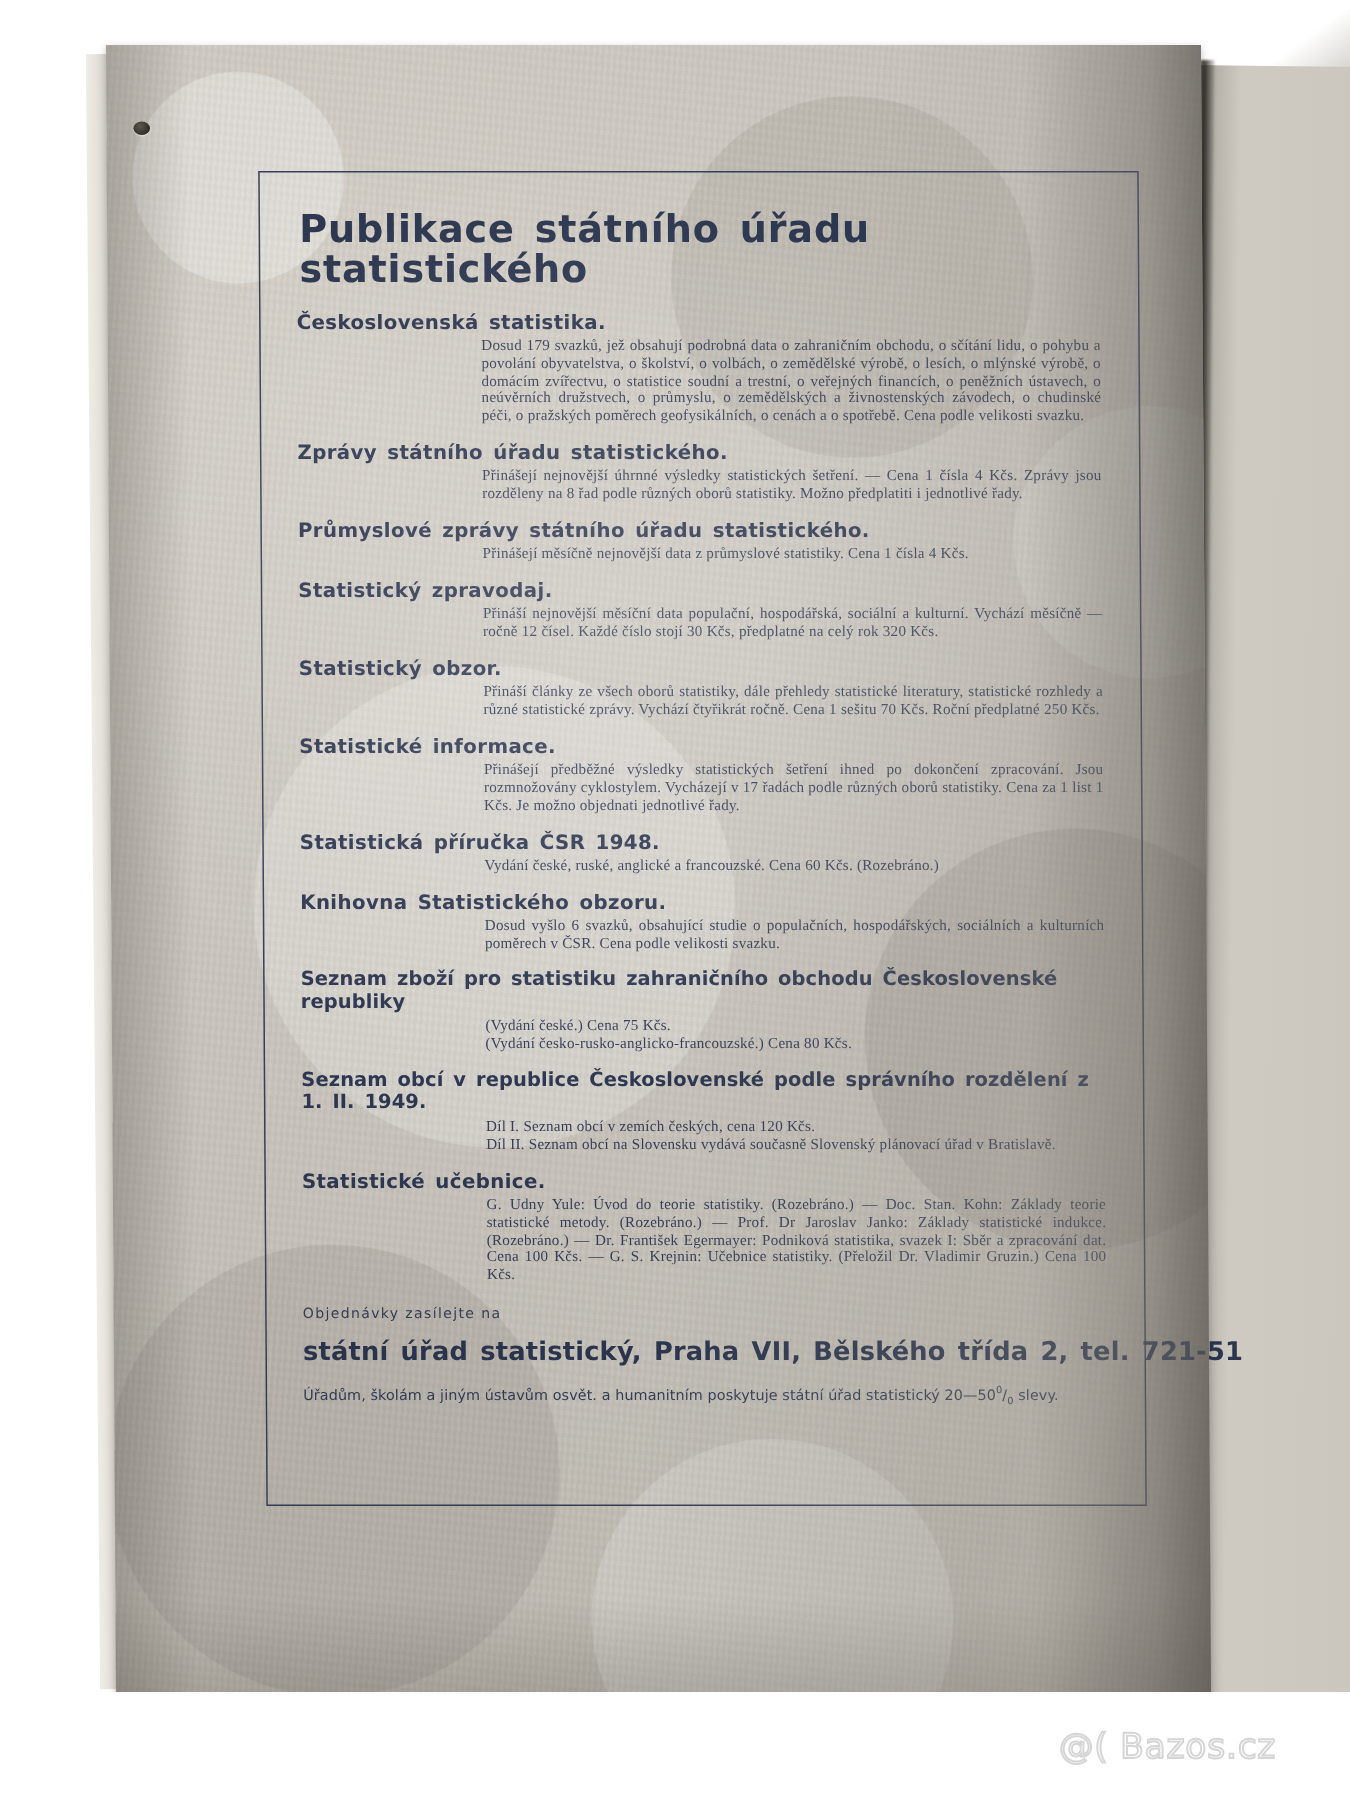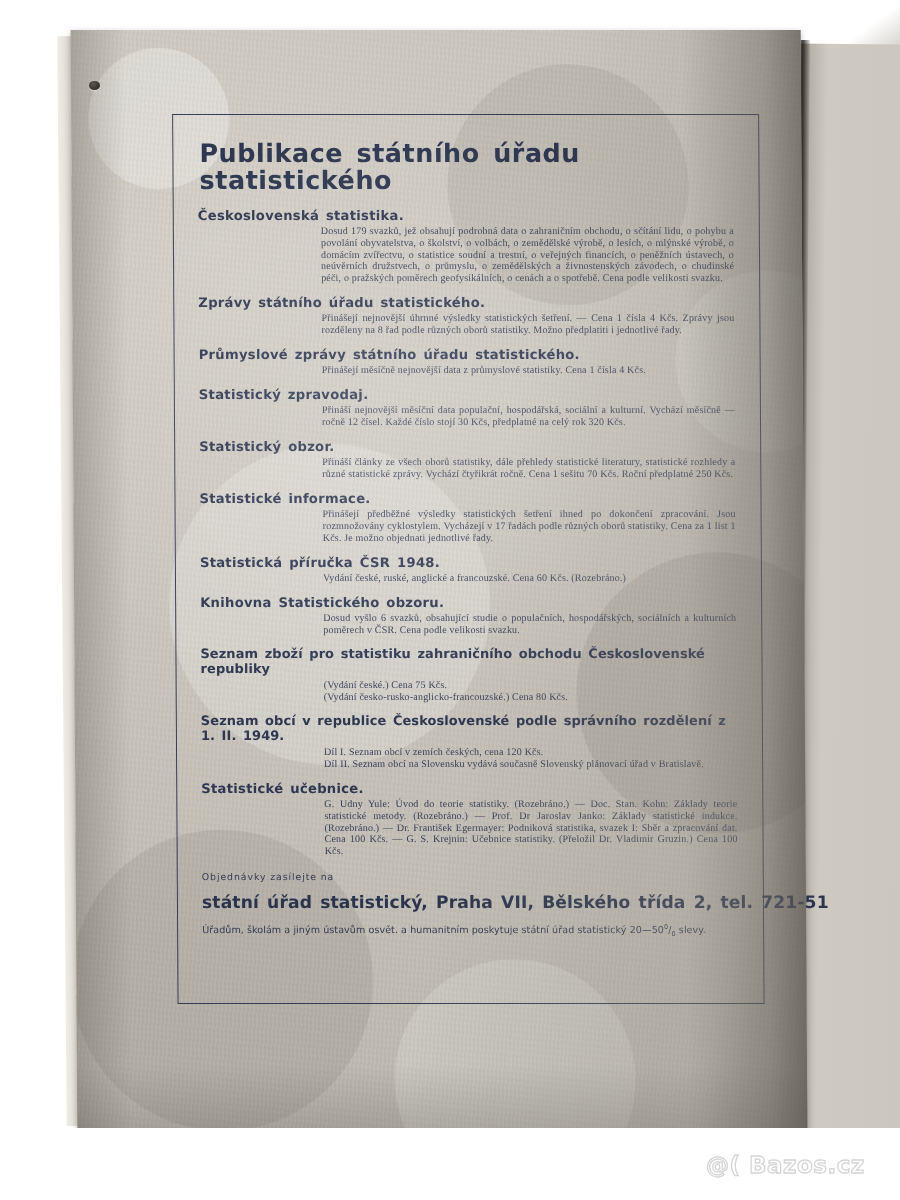--- a/index.html
+++ b/index.html
@@ -247,21 +247,21 @@
     width: 900px; height: 72px;
     background: #ffffff;
   }
 
   
   .watermark {
     position: absolute;
     left: 706px;
     top: 1152px;
     font-family: "DejaVu Sans", sans-serif;
-    font-weight: 700;
+    font-weight: 400;
     font-size: 23px;
     letter-spacing: 0.5px;
     color: transparent;
     -webkit-text-stroke: 1.3px #d5d5d5;
     text-shadow: none;
     white-space: nowrap;
   }
 </style>
 </head>
 <body>

